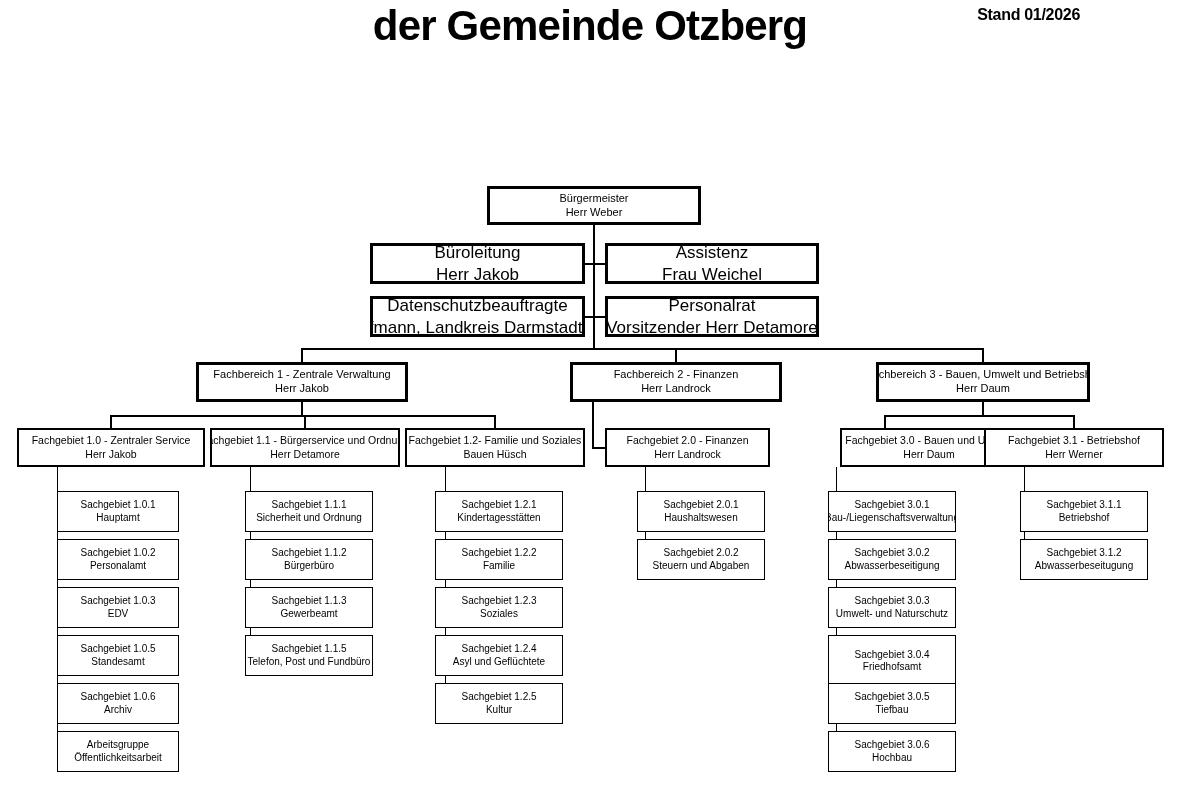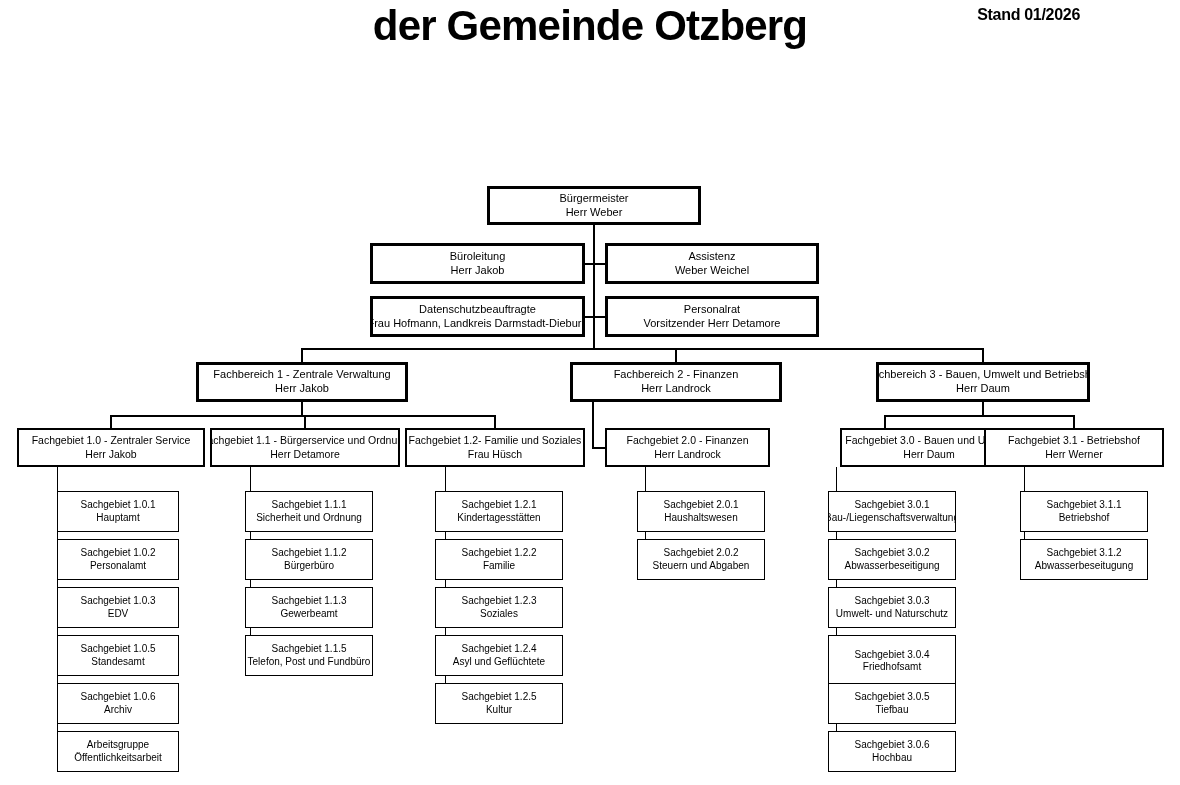--- a/index.html
+++ b/index.html
@@ -83,21 +83,21 @@
   }
   .node .ln-title { font-weight: normal; }
 
   
   .lvl-head {
     border: 3px solid #000000;
     font-size: 11px;
   }
   .lvl-staff {
     border: 3px solid #000000;
-    font-size: 11px;
+    font-size: 17px;
   }
   .lvl-fb {
     border: 3px solid #000000;
     font-size: 11px;
   }
   .lvl-fg {
     border: 2px solid #000000;
     font-size: 10.5px;
   }
   .lvl-sg {
@@ -178,21 +178,21 @@
         <div class="node lvl-head" style="left: 487px; top: 186px; width: 214px; height: 39px;">
           <span class="ln ln-title">Bürgermeister</span>
           <span class="ln ln-person">Herr Weber</span>
         </div>
         <div class="node lvl-staff" style="left: 370px; top: 243px; width: 215px; height: 41px;">
           <span class="ln ln-title">Büroleitung</span>
           <span class="ln ln-person">Herr Jakob</span>
         </div>
         <div class="node lvl-staff" style="left: 605px; top: 243px; width: 214px; height: 41px;">
           <span class="ln ln-title">Assistenz</span>
-          <span class="ln ln-person">Weber Weichel</span>
+          <span class="ln ln-person">Frau Weichel</span>
         </div>
         <div class="node lvl-staff" style="left: 370px; top: 296px; width: 215px; height: 41px;">
           <span class="ln ln-title">Datenschutzbeauftragte</span>
           <span class="ln ln-person">Frau Hofmann, Landkreis Darmstadt-Dieburg</span>
         </div>
         <div class="node lvl-staff" style="left: 605px; top: 296px; width: 214px; height: 41px;">
           <span class="ln ln-title">Personalrat</span>
           <span class="ln ln-person">Vorsitzender Herr Detamore</span>
         </div>
         <div class="node lvl-fb" style="left: 196px; top: 362px; width: 212px; height: 40px;">
@@ -210,21 +210,21 @@
         <div class="node lvl-fg" style="left: 17px; top: 428px; width: 188px; height: 39px;">
           <span class="ln ln-title">Fachgebiet 1.0 -  Zentraler Service</span>
           <span class="ln ln-person">Herr Jakob</span>
         </div>
         <div class="node lvl-fg" style="left: 210px; top: 428px; width: 190px; height: 39px;">
           <span class="ln ln-title">Fachgebiet 1.1 - Bürgerservice und Ordnung</span>
           <span class="ln ln-person">Herr Detamore</span>
         </div>
         <div class="node lvl-fg" style="left: 405px; top: 428px; width: 180px; height: 39px;">
           <span class="ln ln-title">Fachgebiet 1.2- Familie und Soziales</span>
-          <span class="ln ln-person">Frau Hüsch</span>
+          <span class="ln ln-person">Bauen Hüsch</span>
         </div>
         <div class="node lvl-fg" style="left: 605px; top: 428px; width: 165px; height: 39px;">
           <span class="ln ln-title">Fachgebiet 2.0 - Finanzen</span>
           <span class="ln ln-person">Herr Landrock</span>
         </div>
         <div class="node lvl-fg" style="left: 796px; top: 428px; width: 178px; height: 39px; margin-left: 44px;">
           <span class="ln ln-title">Fachgebiet 3.0 - Bauen und Umwelt</span>
           <span class="ln ln-person">Herr Daum</span>
         </div>
         <div class="node lvl-fg" style="left: 984px; top: 428px; width: 180px; height: 39px;">

